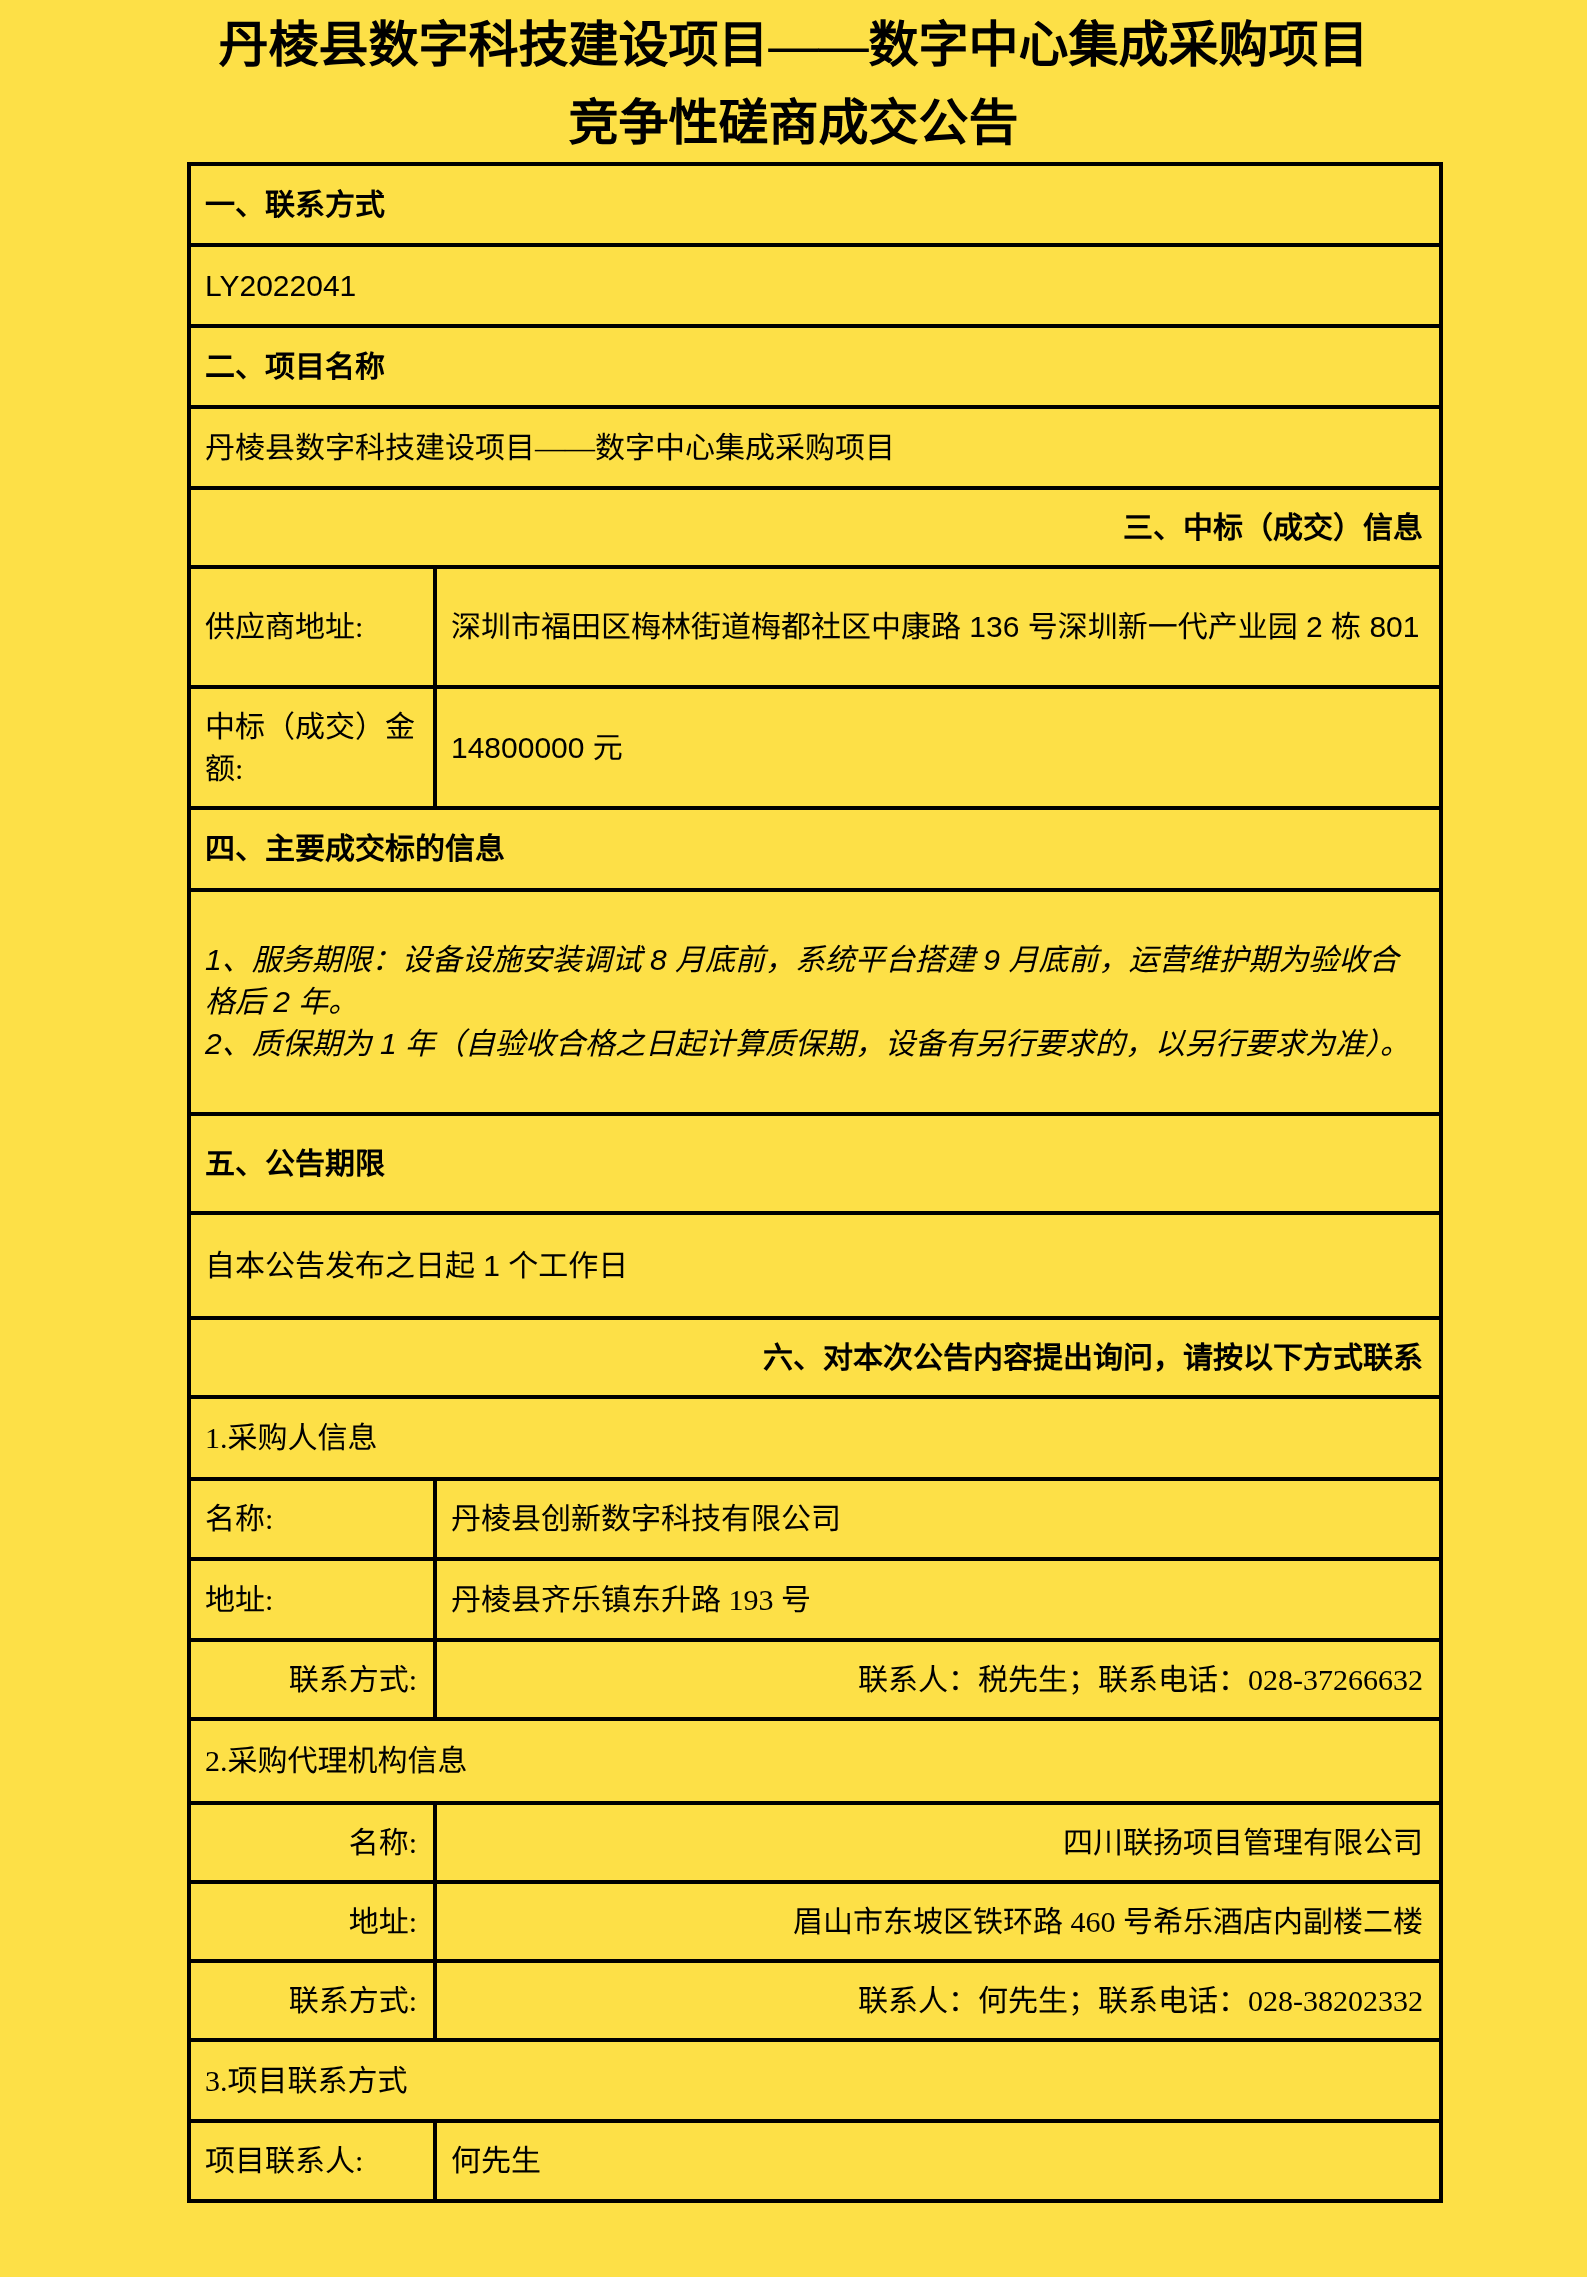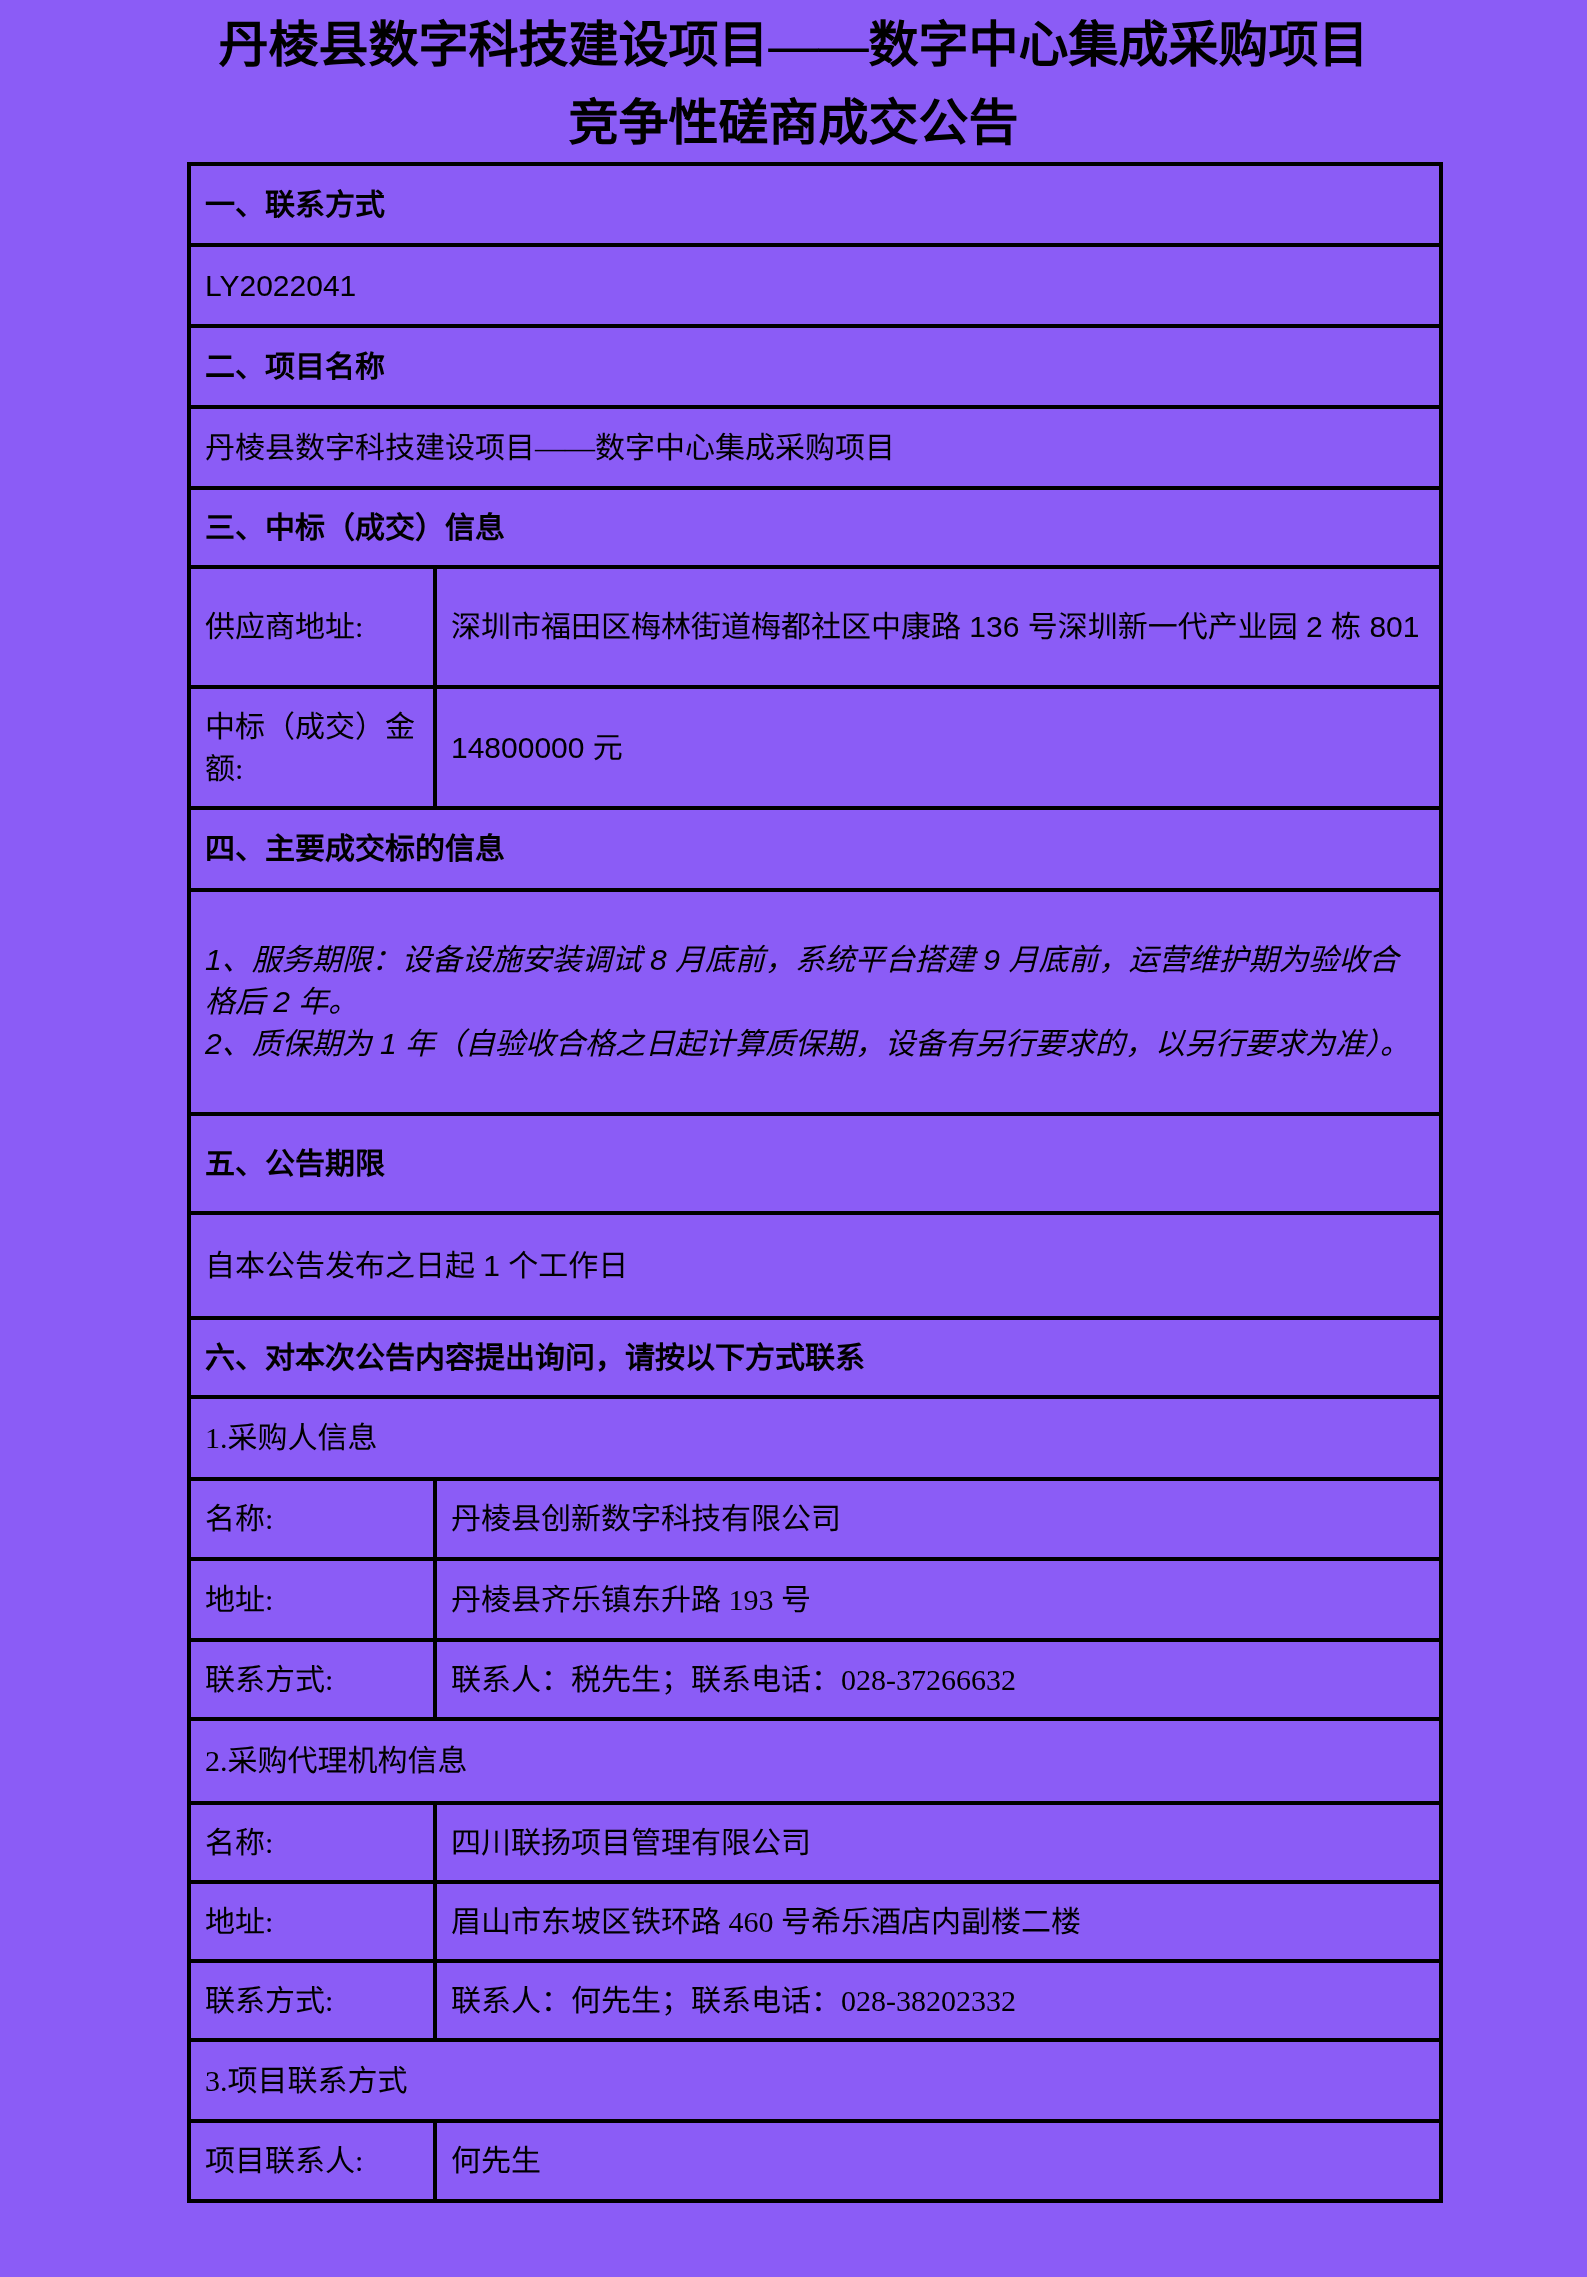--- a/index.html
+++ b/index.html
@@ -1,20 +1,20 @@
 <!DOCTYPE html>
 <html lang="zh-CN"><head>
 <meta charset="utf-8">
 <style>
   html, body { margin: 0; padding: 0; background: #ffffff; }
   .page {
     position: relative;
     width: 1587px;
     height: 2277px;
-    background: #8b5cf6;
+    background: #fde047;
     color: #000000;
     font-family: "Liberation Serif", serif;
     overflow: hidden;
   }
   .doc-title {
     padding-top: 6px;
     text-align: center;
     font-weight: bold;
     font-size: 50px;
   }
@@ -37,21 +37,21 @@
   .col-label { width: 246px; }
 
   td.sec  { font-weight: bold; }   
   td.sub  { font-weight: normal; } 
   td.para { padding: 14px 16px 14px 14px; line-height: 62px; }
 
   
   .latin-sans { font-family: "Liberation Sans", serif; }
 
   
-  tr.h75  td { height: 75px; }
+  tr.h75  td { height: 75px; text-align: right; }
   tr.h76  td { height: 76px; }
   tr.h77  td { height: 77px; }
   tr.h78  td { height: 78px; }
   tr.h80  td { height: 80px; }
   tr.h95  td { height: 95px; }
   tr.h101 td { height: 101px; }
   tr.h116 td { height: 116px; }
   tr.h117 td { height: 117px; }
   tr.h220 td { height: 220px; font-style: italic; }
 </style>

